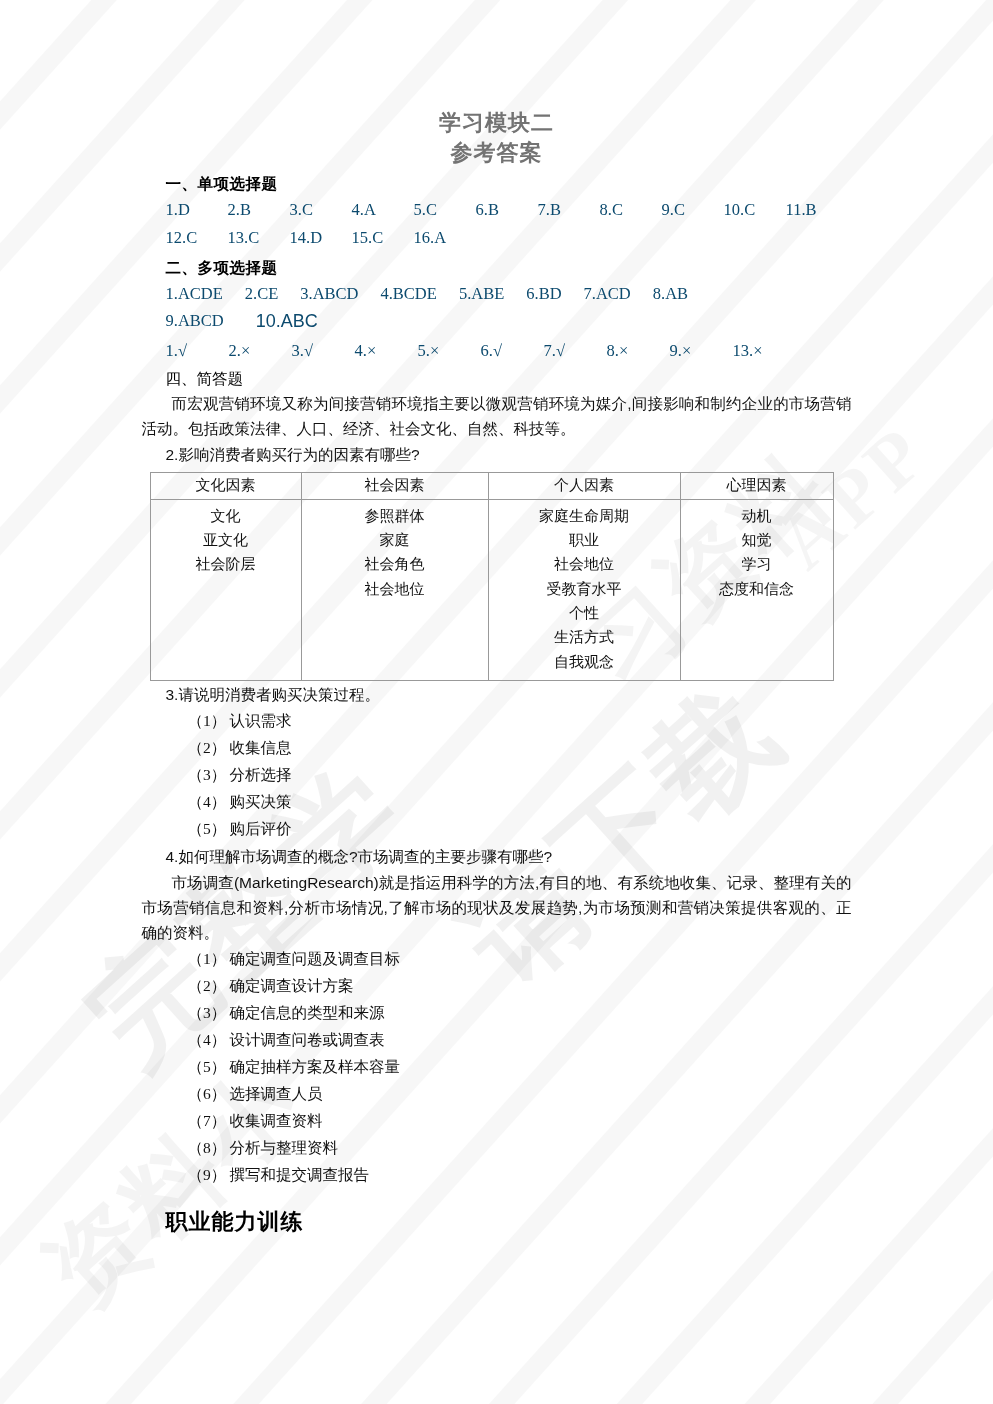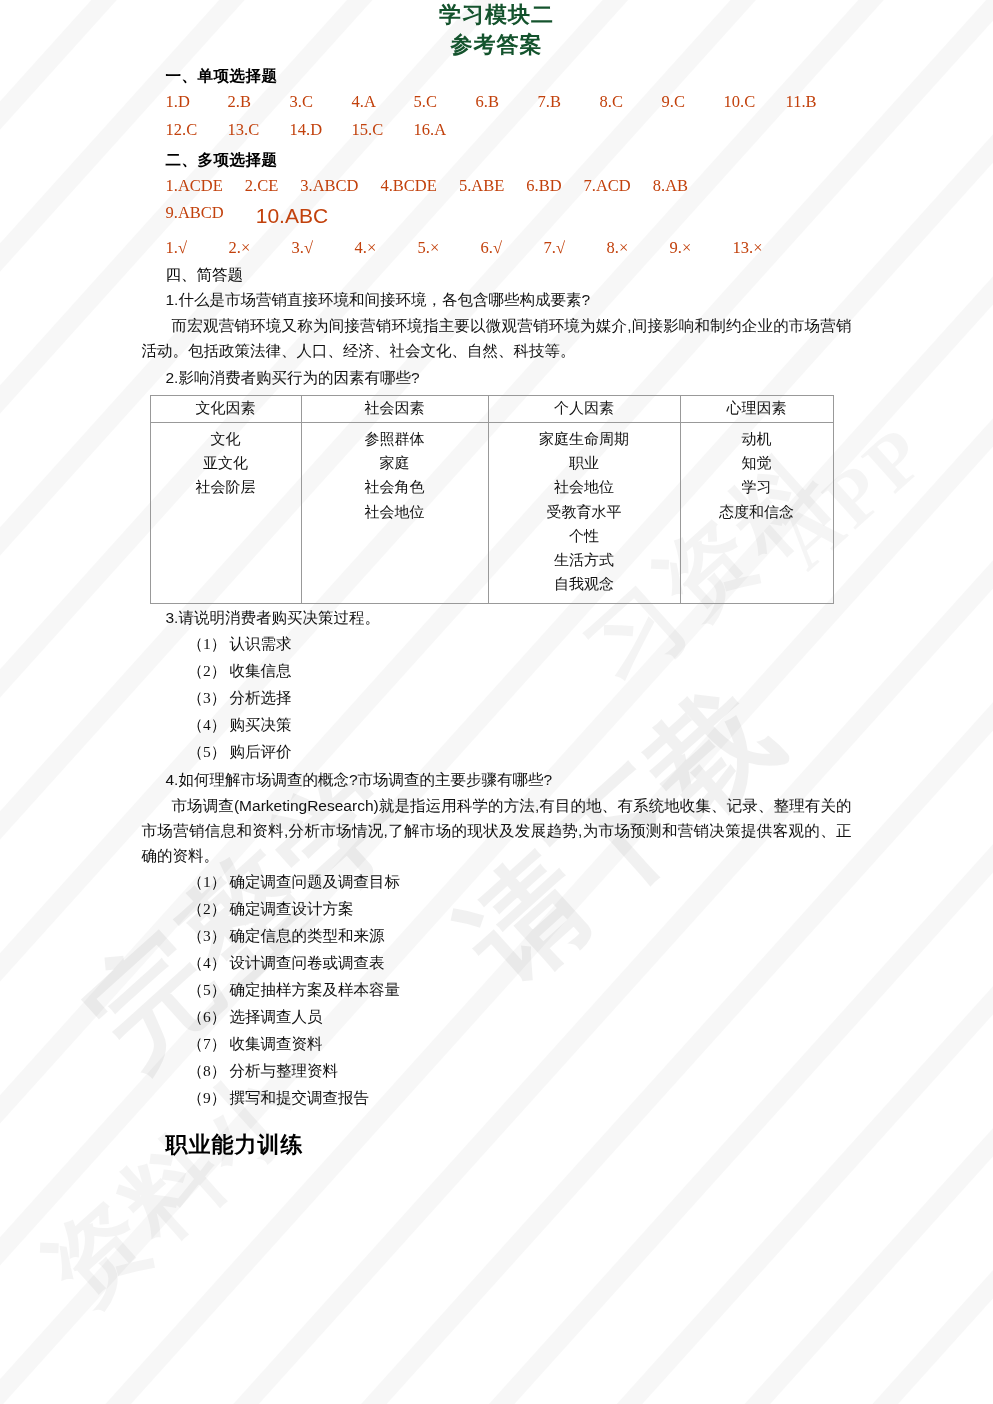--- a/index.html
+++ b/index.html
@@ -62,21 +62,22 @@
     z-index: 2;
     padding: 0;
   }
 
   .doc-title {
     text-align: center;
     font-family: "Liberation Sans", "DejaVu Sans", sans-serif;
     font-weight: bold;
     font-size: 22px;
     line-height: 1.35;
-    color: #14532d;
+    color: #737373;
+    padding-top: 108px;
     letter-spacing: 1px;
   }
   .doc-title .ln2 { display: block; }
 
   .body-block {
     margin: 0 auto;
     width: 710px;
     padding-left: 0;
   }
 
@@ -94,34 +95,34 @@
     font-size: 15.5px;
     color: #000000;
     margin: 5px 0 1px 24px;
   }
 
   .ans-row {
     display: flex;
     font-size: 16.5px;
     margin: 2px 0 2px 24px;
     line-height: 1.55;
-    color: #c2410c;
+    color: #0c4a6e;
   }
   .ans-row .cell { white-space: nowrap; }
 
   
   .row-single .cell { width: 62px; }
   .row-single2 .cell { width: 62px; }
 
   
   .row-multi .cell { margin-right: 22px; }
   .row-multi2 .cell { margin-right: 32px; }
   .cell.sans {
     font-family: "Liberation Sans", "DejaVu Sans", sans-serif;
-    font-size: 21px;
+    font-size: 18px;
   }
 
   
   .row-judge .cell { width: 63px; }
 
   .para {
     font-family: "Liberation Sans", "DejaVu Sans", sans-serif;
     font-size: 15.5px;
     line-height: 1.62;
     color: #111;
@@ -260,21 +261,20 @@
         <span class="cell">5.×</span>
         <span class="cell">6.√</span>
         <span class="cell">7.√</span>
         <span class="cell">8.×</span>
         <span class="cell">9.×</span>
         <span class="cell">13.×</span>
       </div>
 
       <div class="sec-head-plain">四、简答题</div>
 
-      <div class="para q">1.什么是市场营销直接环境和间接环境，各包含哪些构成要素?</div>
       <div class="para ind">而宏观营销环境又称为间接营销环境指主要以微观营销环境为媒介,间接影响和制约企业的市场营销活动。包括政策法律、人口、经济、社会文化、自然、科技等。</div>
 
       <div class="para q">2.影响消费者购买行为的因素有哪些?</div>
 
       <table class="factors">
         <tbody>
             <tr>
           <td class="head c1">文化因素</td>
           <td class="head c2">社会因素</td>
           <td class="head c3">个人因素</td>

